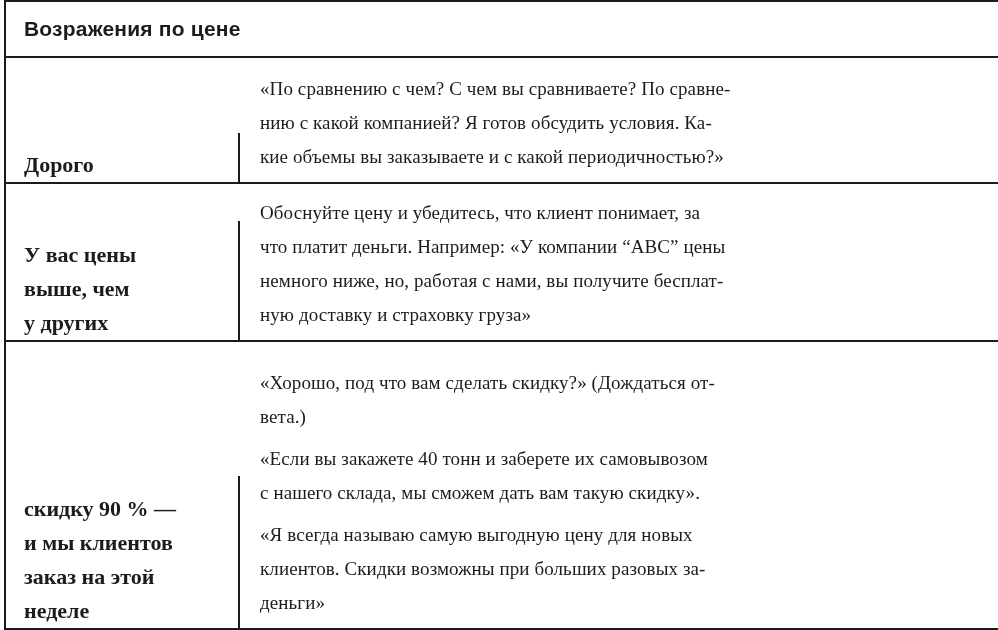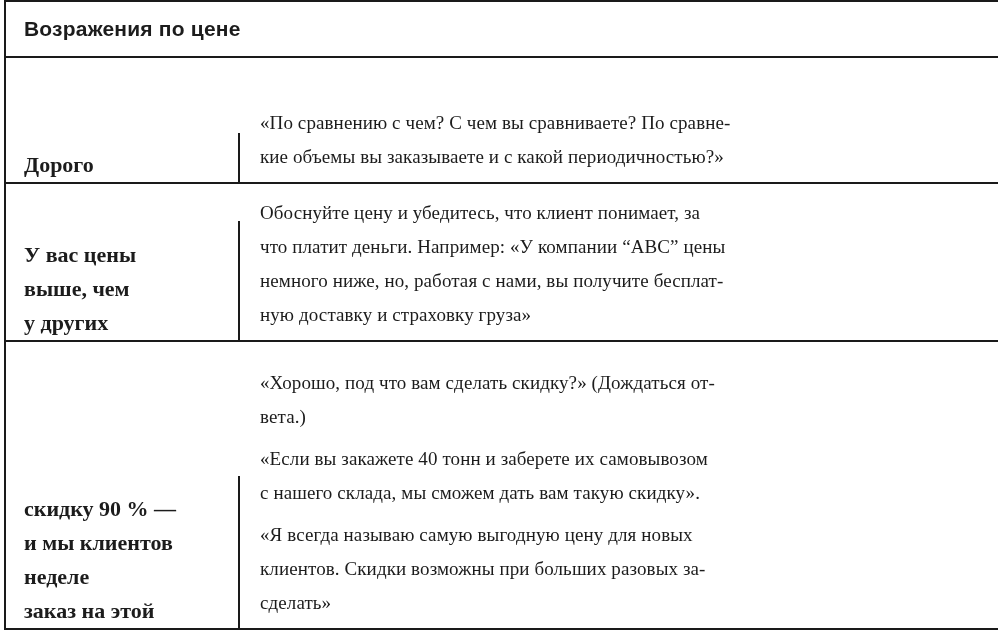--- a/index.html
+++ b/index.html
@@ -87,20 +87,21 @@
     <span>Возражения по цене</span>
   </div>
 
   <div class="row row-1">
     <div class="cell-left">
       <span class="line">Дорого</span>
     </div>
     <div class="cell-right">
       <div class="para">
         <span class="line">«По сравнению с чем? С чем вы сравниваете? По сравне-</span>
+        <span class="line">нию с какой компанией? Я готов обсудить условия. Ка-</span>
         <span class="line">кие объемы вы заказываете и с какой периодичностью?»</span>
       </div>
     </div>
   </div>
 
   <div class="row row-2">
     <div class="cell-left">
       <span class="line">У вас цены</span>
       <span class="line">выше, чем</span>
       <span class="line">у других</span>
@@ -112,32 +113,32 @@
         <span class="line">немного ниже, но, работая с нами, вы получите бесплат-</span>
         <span class="line">ную доставку и страховку груза»</span>
       </div>
     </div>
   </div>
 
   <div class="row row-3">
     <div class="cell-left">
       <span class="line">скидку 90 % —</span>
       <span class="line">и мы клиентов</span>
+      <span class="line">заказ на этой</span>
       <span class="line">неделе</span>
-      <span class="line">заказ на этой</span>
     </div>
     <div class="cell-right">
       <div class="para">
         <span class="line">«Хорошо, под что вам сделать скидку?» (Дождаться от-</span>
         <span class="line">вета.)</span>
       </div>
       <div class="para">
         <span class="line">«Если вы закажете 40 тонн и заберете их самовывозом</span>
         <span class="line">с нашего склада, мы сможем дать вам такую скидку».</span>
       </div>
       <div class="para">
         <span class="line">«Я всегда называю самую выгодную цену для новых</span>
         <span class="line">клиентов. Скидки возможны при больших разовых за-</span>
-        <span class="line">сделать»</span>
+        <span class="line">деньги»</span>
       </div>
     </div>
   </div>
 </div>
 
 </body></html>

